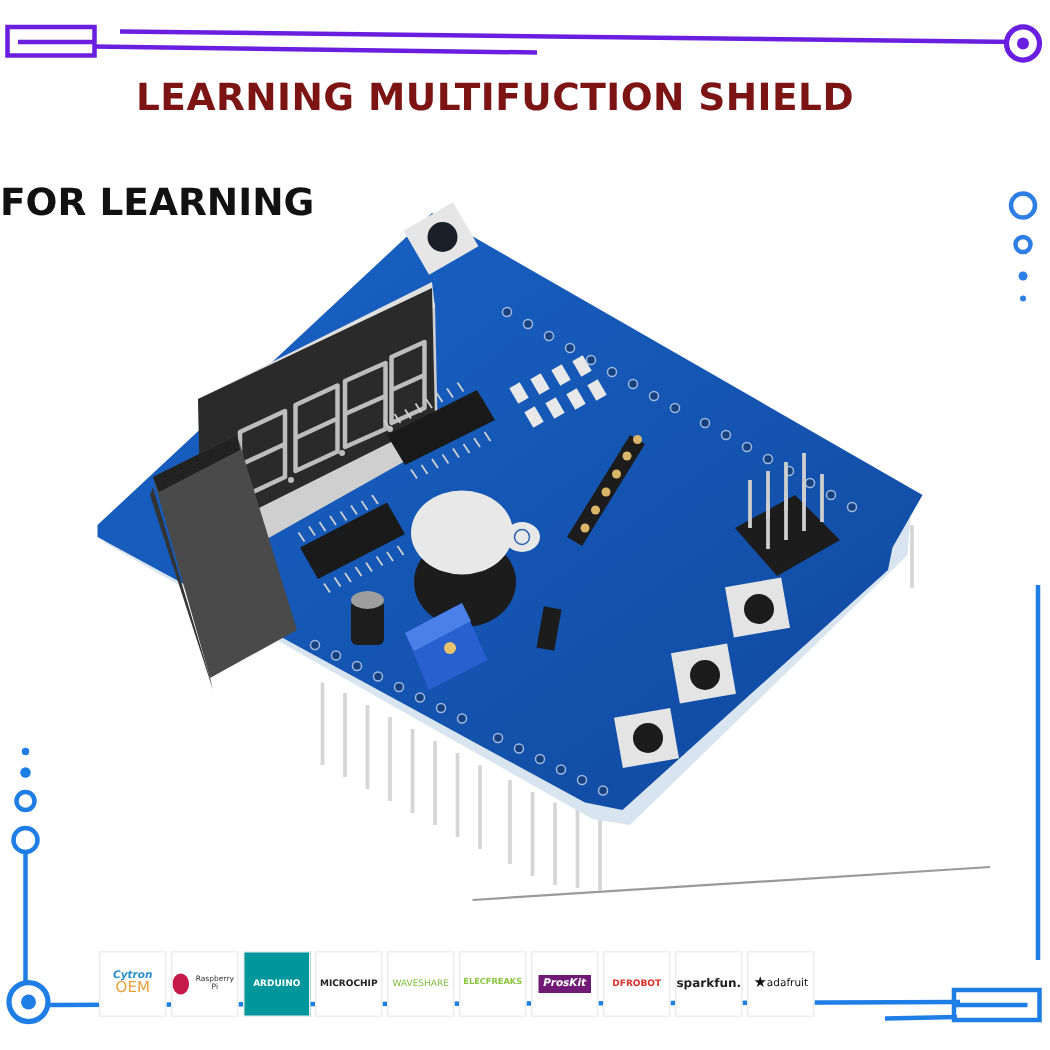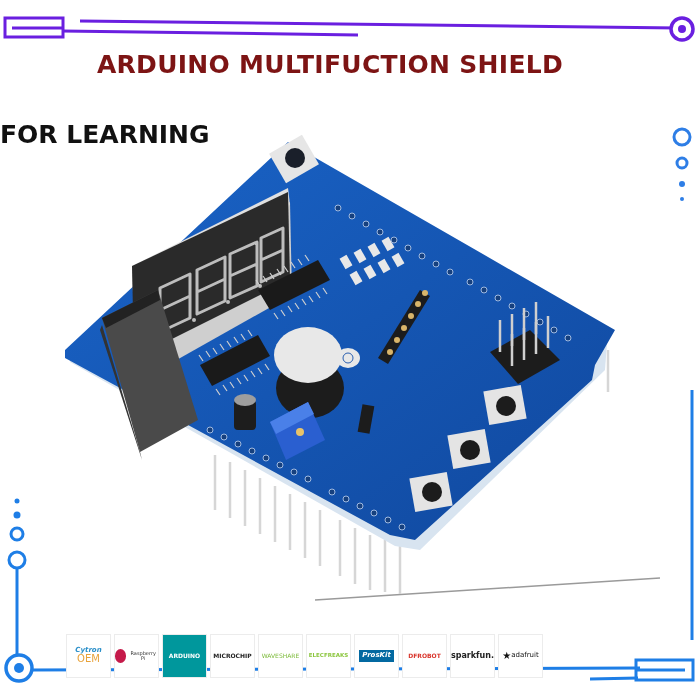--- a/index.html
+++ b/index.html
@@ -70,21 +70,21 @@
 
   <g stroke="#1e7ee6" stroke-width="3" fill="none">
     <rect x="636" y="660" width="57" height="20"></rect>
     <line x1="636" y1="670" x2="685" y2="670"></line>
   </g>
   <line x1="590" y1="679" x2="638" y2="678" stroke="#1e7ee6" stroke-width="3"></line>
 
   <line x1="315" y1="600" x2="660" y2="578" stroke="#9a9a9a" stroke-width="1.5"></line>
 </svg>
 
-<div class="title1">ARDUINO MULTIFUCTION SHIELD</div>
+<div class="title1">LEARNING MULTIFUCTION SHIELD</div>
 <div class="title2">FOR LEARNING</div>
 
 <div class="board-wrap">
 <svg width="580" height="470" viewBox="0 0 580 470">
   <defs>
     <linearGradient id="pcb" x1="0" y1="0" x2="1" y2="1">
       <stop offset="0" stop-color="#1a64c8"></stop>
           <stop offset="1" stop-color="#10489e"></stop>
     </linearGradient>
   </defs>
@@ -307,21 +307,21 @@
   <div class="logo">
     <span style="color:#222;font-weight:bold;font-size:6px">MICROCHIP</span>
   </div>
   <div class="logo">
     <span style="color:#7dbb3a;font-size:6px">WAVESHARE</span>
   </div>
   <div class="logo">
     <span style="color:#8cc63f;font-size:5.5px;font-weight:bold">ELECFREAKS</span>
   </div>
   <div class="logo">
-    <span style="background:#0369a1;color:#fff;font-style:italic;font-weight:bold;font-size:7px;padding:2px 3px">ProsKit</span>
+    <span style="background:#701a75;color:#fff;font-style:italic;font-weight:bold;font-size:7px;padding:2px 3px">ProsKit</span>
   </div>
   <div class="logo">
     <span style="color:#d9342b;font-size:6px;font-weight:bold">DFROBOT</span>
   </div>
   <div class="logo">
     <span style="color:#222;font-weight:bold;font-size:8px">sparkfun.</span>
   </div>
   <div class="logo">
     <span style="font-size:10px;color:#111">★</span>
     <span style="color:#111;font-size:7px">adafruit</span>

